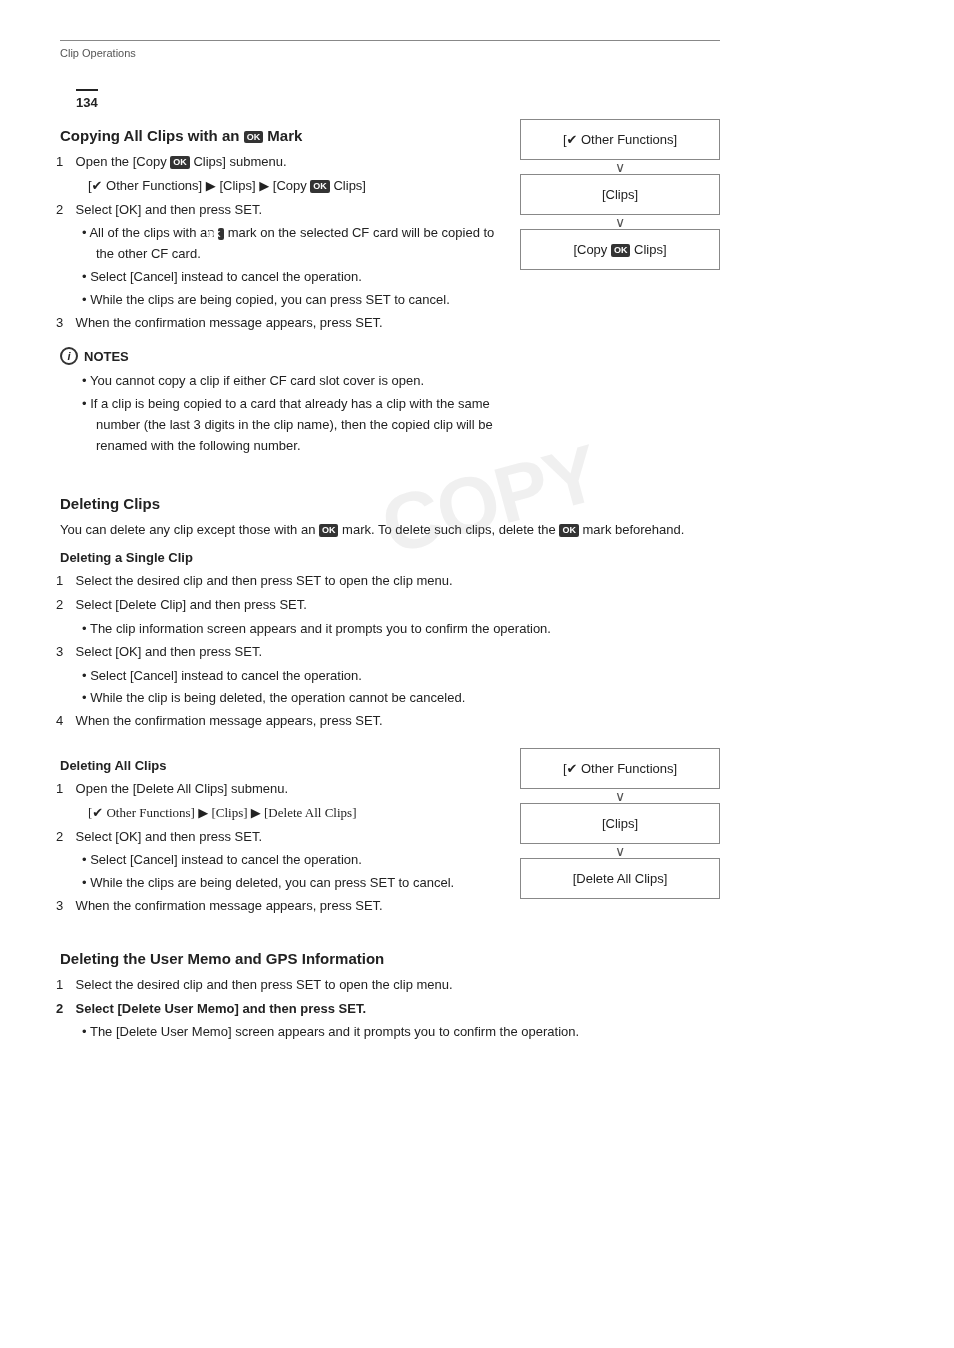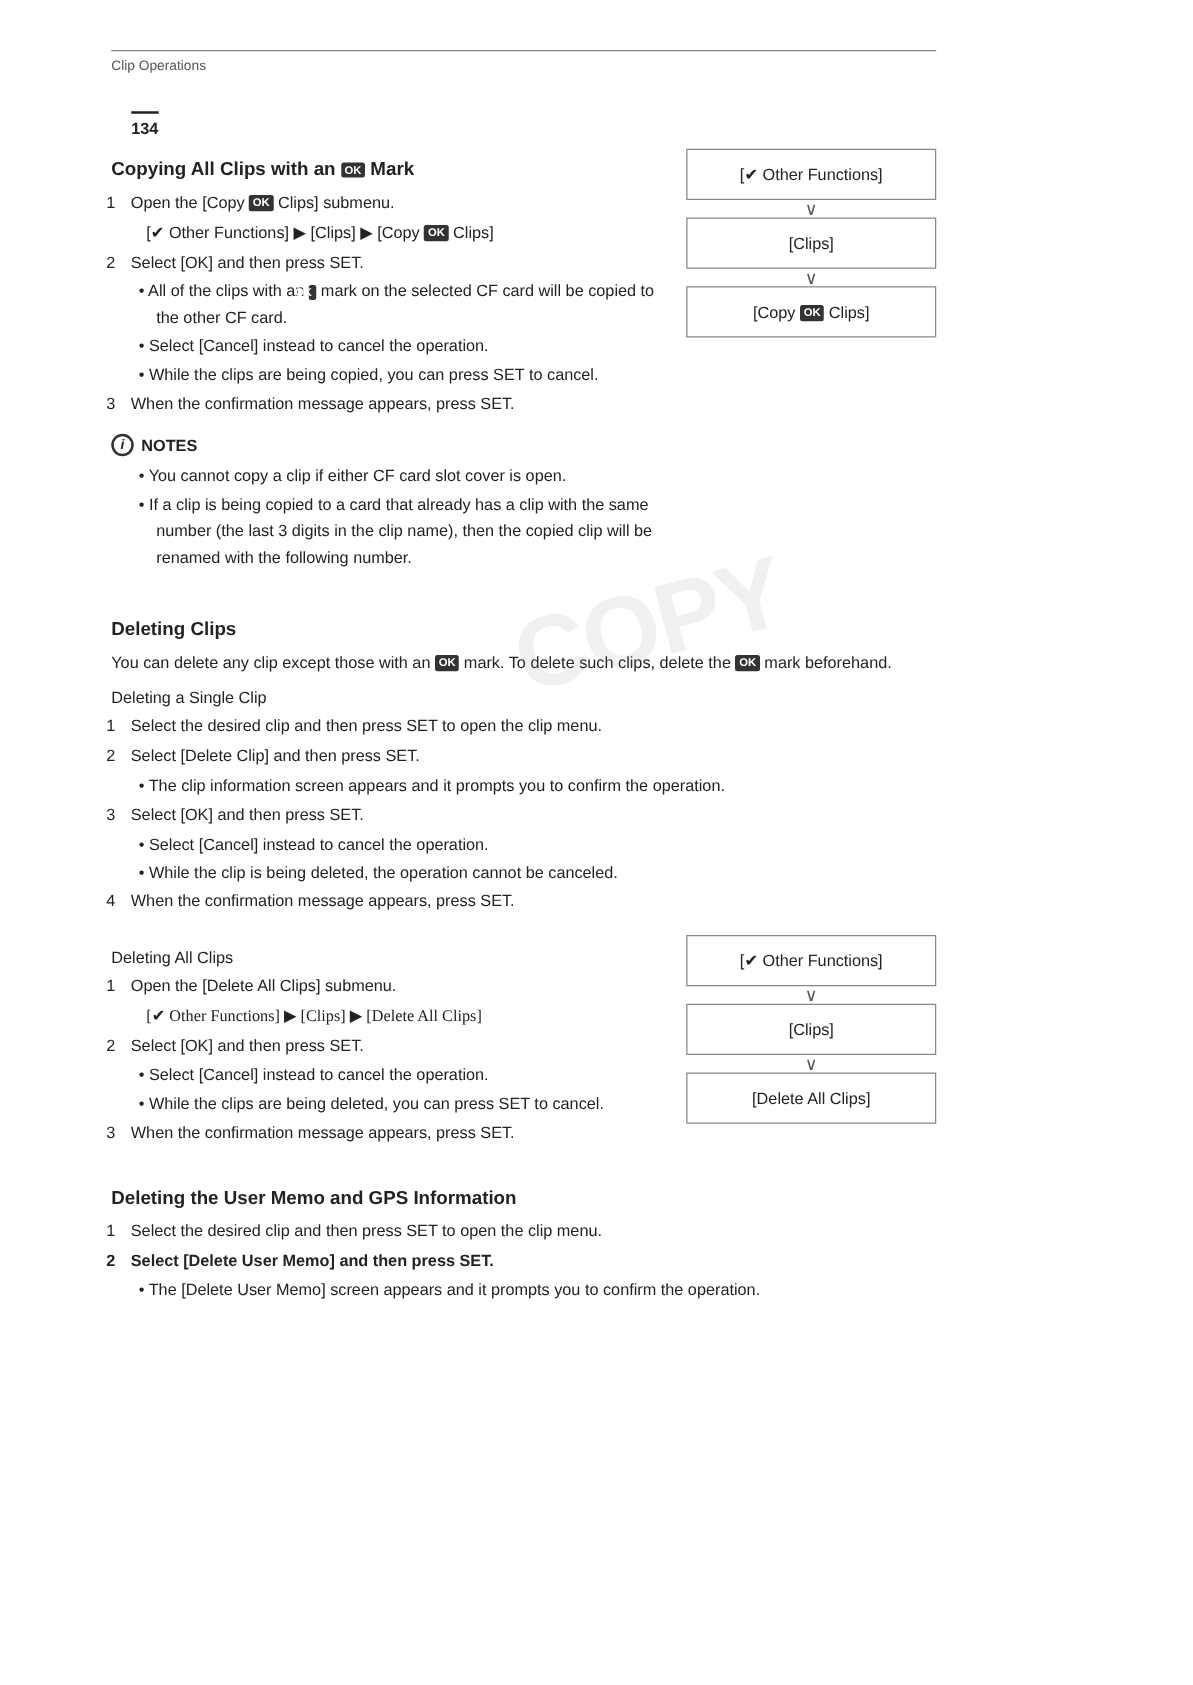--- a/index.html
+++ b/index.html
@@ -11,21 +11,20 @@
       width: 954px;
       min-height: 1348px;
       position: relative;
     }
 
     .page-container {
       width: 780px;
       min-height: 1348px;
       padding: 40px 60px 60px 60px;
       position: relative;
-      margin-left: 29px;
     }
 
     .top-rule {
       border-top: 1px solid #888;
       margin-bottom: 6px;
     }
 
     .page-header {
       font-size: 11px;
       color: #555;
@@ -67,21 +66,21 @@
 
     .section-title {
       font-size: 15px;
       font-weight: bold;
       margin-bottom: 8px;
       margin-top: 8px;
     }
 
     .subsection-title {
       font-size: 13px;
-      font-weight: normal;
+      font-weight: bold;
       margin-bottom: 6px;
       margin-top: 10px;
     }
 
     .body-text {
       font-size: 13px;
       line-height: 1.6;
       margin-bottom: 4px;
     }
 

